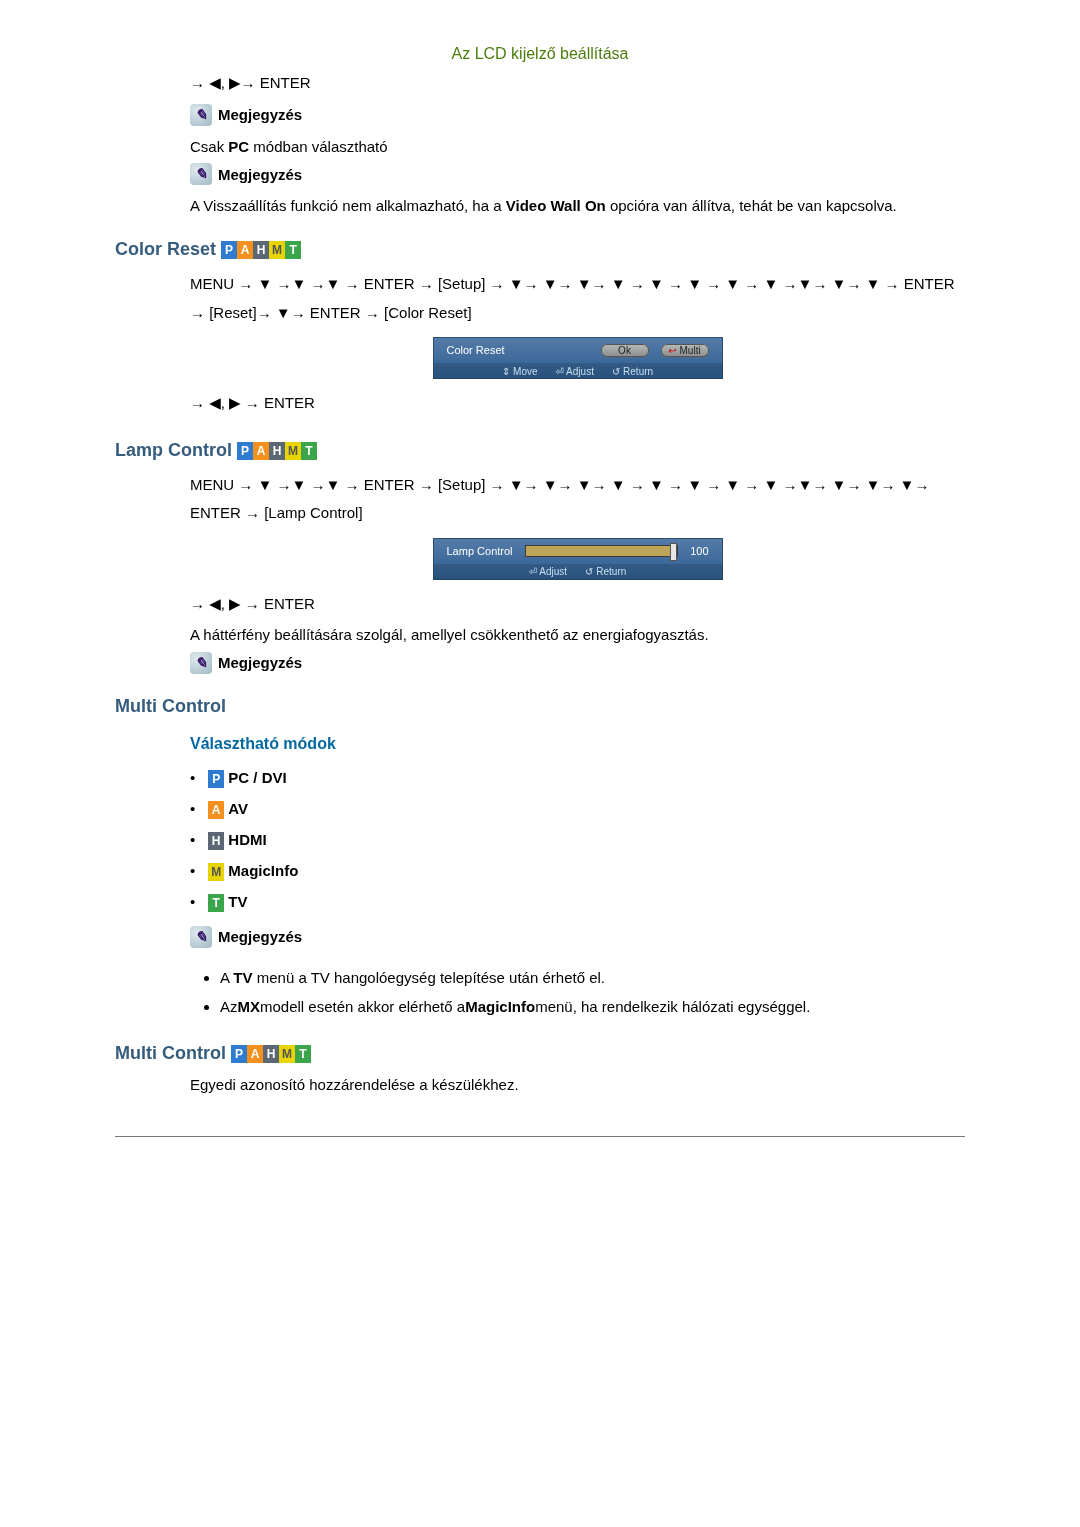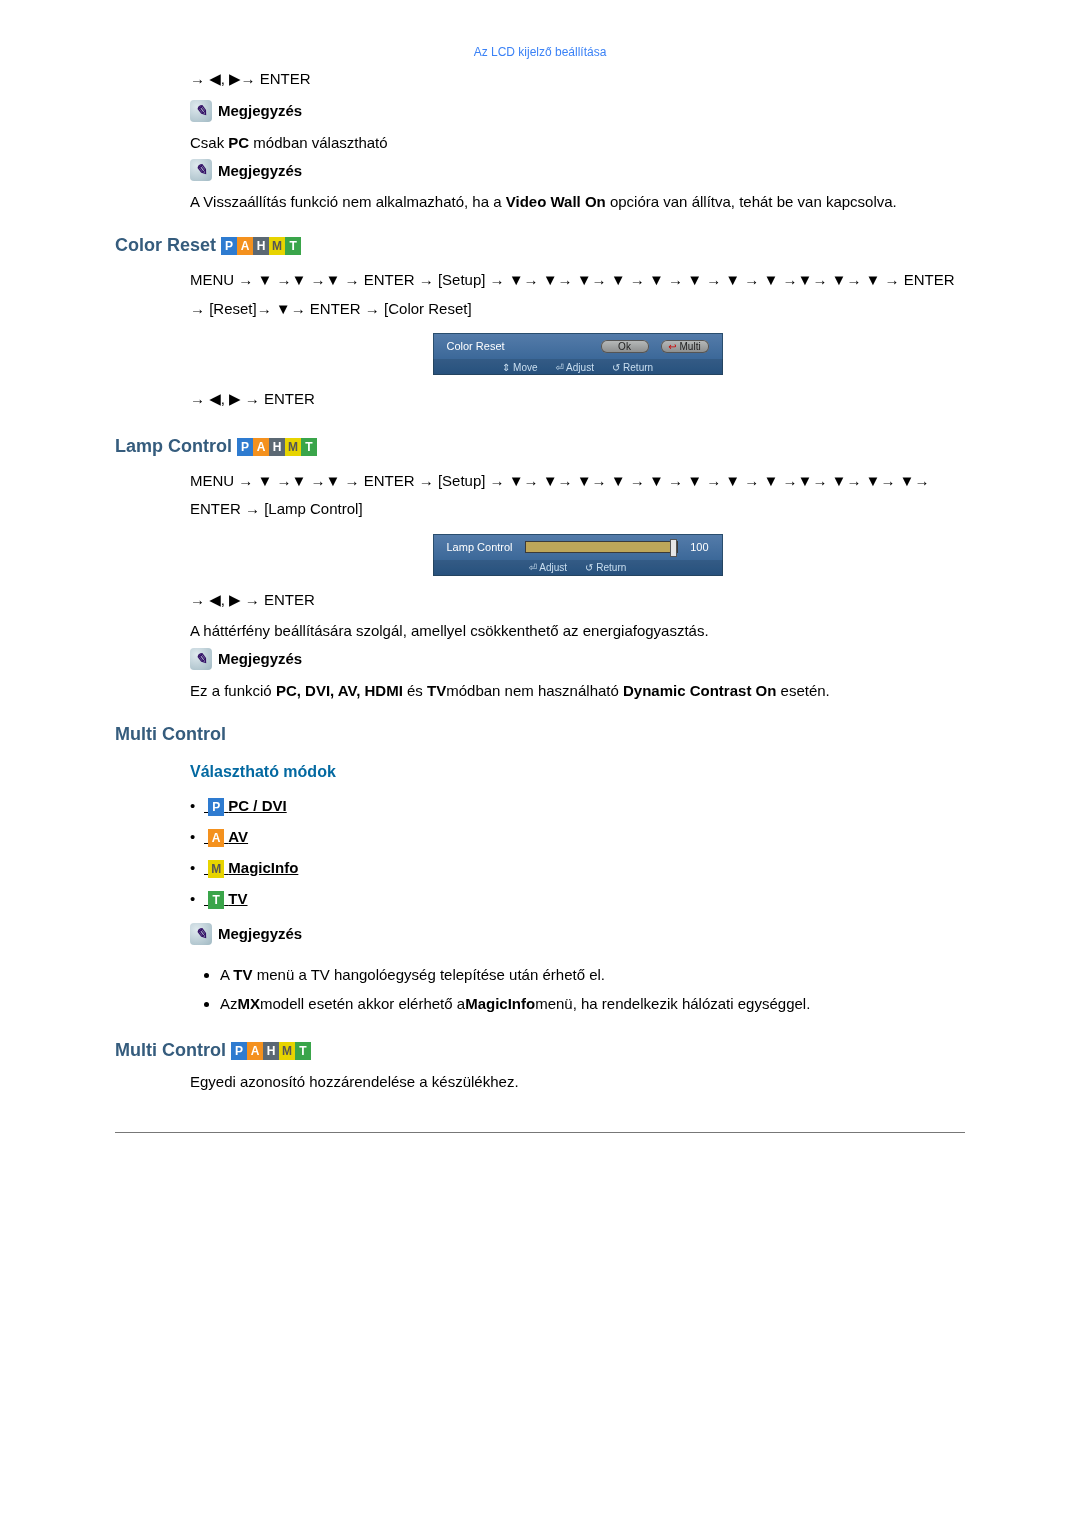--- a/index.html
+++ b/index.html
@@ -13,22 +13,22 @@
   .page {
     width: 1080px;
     min-height: 1527px;
     margin: 0 auto;
     padding: 45px 115px 60px 115px;
     box-sizing: border-box;
     position: relative;
   }
   .header {
     text-align: center;
-    font-size: 12px;
-    color: #3b82f6;
+    font-size: 16px;
+    color: #4d7c0f;
   }
   .indent {
     margin-left: 75px;
   }
   .h3 {
     font-size: 18px;
     font-weight: bold;
     color: #355c7d;
     margin: 22px 0 10px 0;
   }
@@ -139,21 +139,20 @@
     background: #e6e6e6;
     border: 1px solid #555;
   }
   .modes-list {
     list-style: none;
     padding-left: 0;
     margin: 8px 0;
   }
   .modes-list li {
     padding: 6px 0;
-    text-decoration: underline;
   }
   .modes-list .bullet {
     display: inline-block; width: 14px;
   }
   .bullets {
     list-style: disc;
     padding-left: 30px;
   }
   .bullets li { padding: 6px 0; }
   .nav-seq {
@@ -236,36 +235,37 @@
         <span>⏎ Adjust</span>
         <span>↺ Return</span>
       </div>
     </div>
     <p class="nav-seq">→ ◀, ▶ → ENTER</p>
     <p>A háttérfény beállítására szolgál, amellyel csökkenthető az energiafogyasztás.</p>
     <div class="note-line">
       <span class="note-icon">✎</span>
       <span class="note-label">Megjegyzés</span>
     </div>
-    <p style="text-align:justify">
-      <span>Ez a funkció </span><span class="b">PC, DVI, AV, HDMI</span><span> és </span><span class="b">TV</span><span>módban nem használható </span><span class="b">Dynamic Contrast On</span><span> esetén.</span>
-    </p>
   </div>
 
   <div class="h3">Multi Control</div>
   <div class="indent">
     <div class="h4">Választható módok</div>
     <ul class="modes-list">
       <li><span class="bullet">•</span>
         <span class="mb P">P</span>
         <span class="b">PC / DVI</span>
       </li>
       <li><span class="bullet">•</span>
         <span class="mb A">A</span>
         <span class="b">AV</span>
+      </li>
+      <li><span class="bullet">•</span>
+        <span class="mb H">H</span>
+        <span class="b">HDMI</span>
       </li>
       <li><span class="bullet">•</span>
         <span class="mb M">M</span>
         <span class="b">MagicInfo</span>
       </li>
       <li><span class="bullet">•</span>
         <span class="mb T">T</span>
         <span class="b">TV</span>
       </li>
     </ul>

